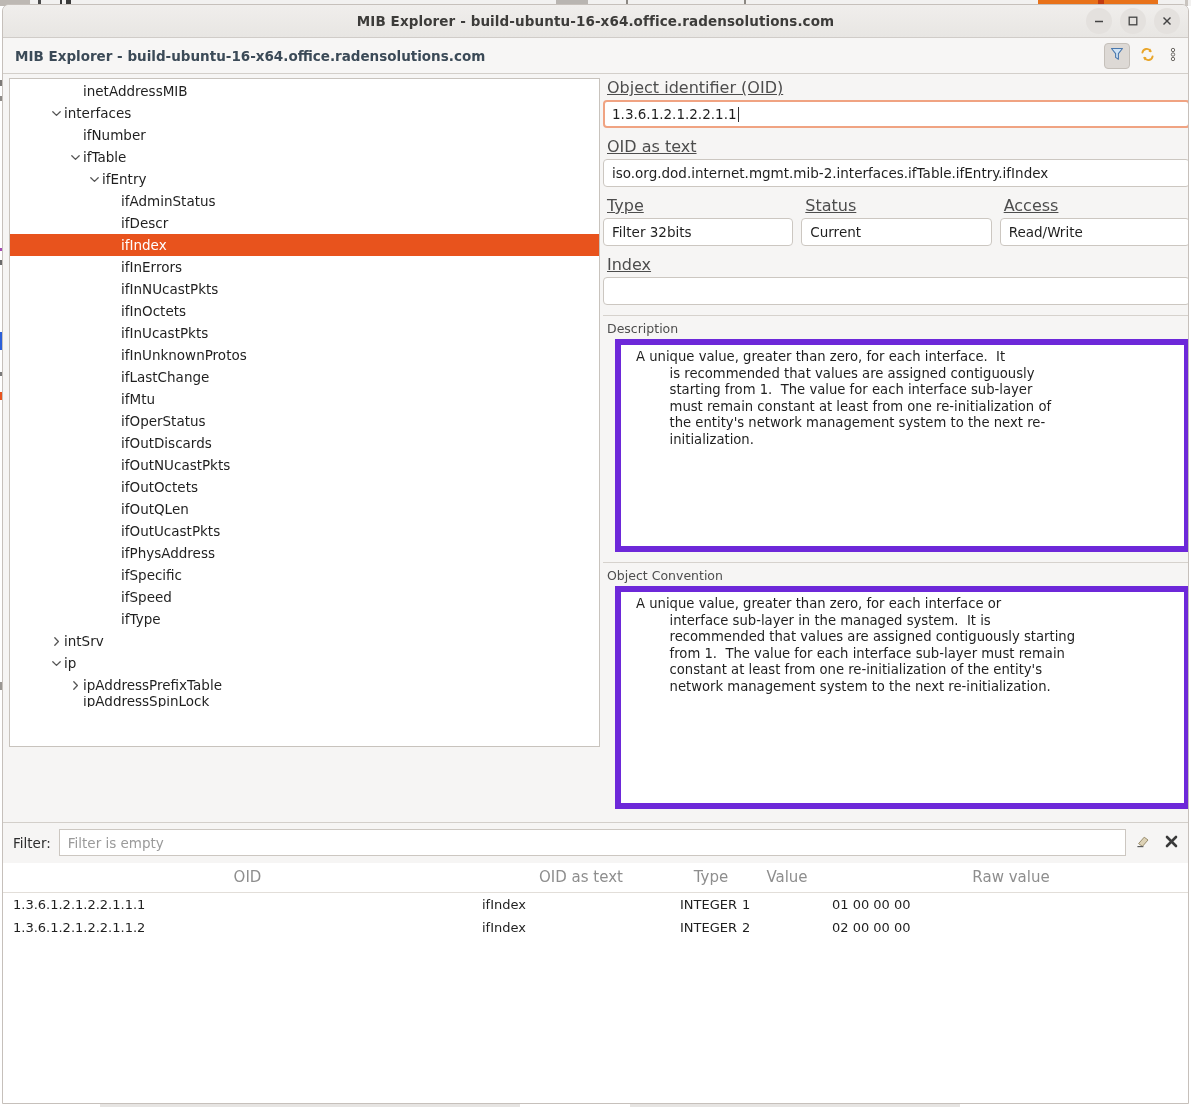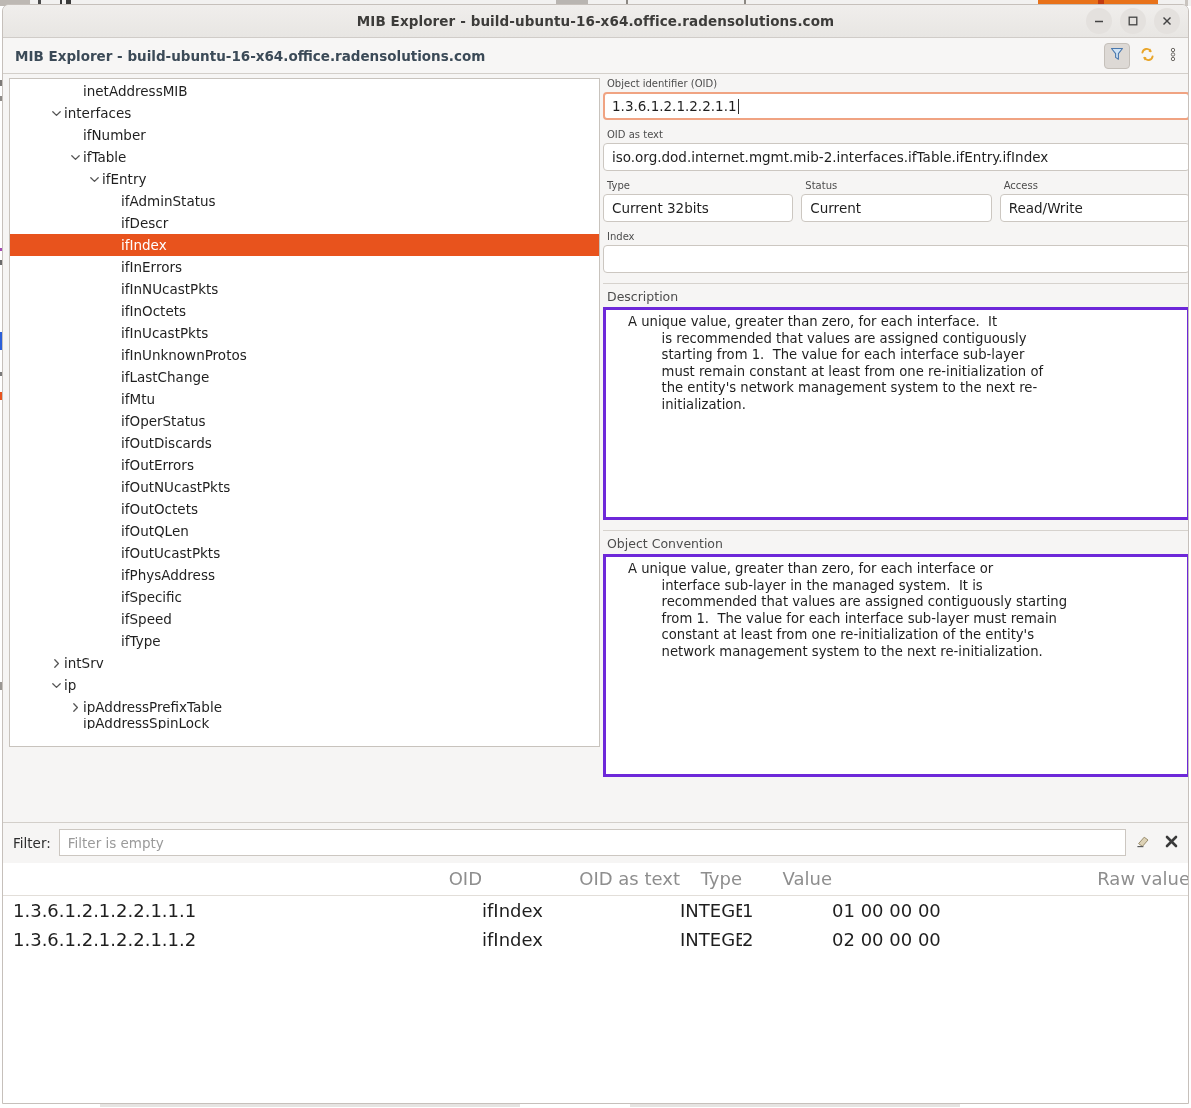--- a/index.html
+++ b/index.html
@@ -120,22 +120,23 @@
   .twist svg { display: block; }
   .tlabel { flex: none; }
   .trow.clip { height: 11px; line-height: 11px; overflow: hidden; }
 
   .pane-detail {
     position: absolute; left: 600px; top: 4px;
     width: 587px; height: 736px;
     box-sizing: border-box;
   }
   .fld-label {
-    font-size: 10px; color: #4d4d4d;
+    font-size: 16px; color: #4d4d4d;
     margin: 0 0 3px 4px;
+    text-decoration: underline;
   }
   .fld {
     height: 28px; box-sizing: border-box;
     background: #ffffff;
     border: 1px solid #ccc7c1;
     border-radius: 4px;
     display: flex; align-items: center;
     padding: 0 8px;
     font-size: 13.5px; color: #1f1f1f;
     overflow: hidden; white-space: nowrap;
@@ -151,27 +152,28 @@
   }
   .row3 { display: flex; gap: 8px; }
   .row3 > div { flex: 1; min-width: 0; }
   .mt { margin-top: 9px; }
   .sec-label {
     font-size: 12.5px; color: #4d4d4d;
     margin: 0 0 3px 4px;
   }
   .textarea {
     background: #ffffff;
-    border: 3px solid #6d28d9;
+    border: 6px solid #6d28d9;
     box-sizing: border-box;
-    padding: 4px 5px 4px 22px;
+    padding: 4px 5px 4px 15px;
     font-size: 13.2px; line-height: 16.6px;
     color: #1f1f1f;
     white-space: pre;
     overflow: hidden;
+    margin-left: 12px;
   }
   .ta-desc { height: 213px; }
   .ta-tc { height: 223px; }
   .sec-divider {
     height: 1px; background: #d6d2cd; margin: 10px 0 0 0;
   }
 
   
   .filterbar {
     position: absolute; left: 0; top: 748px;
@@ -200,27 +202,27 @@
   
   .results {
     position: absolute; left: 0; top: 789px;
     width: 1187px; height: 308px;
     background: #ffffff;
     border-top: 1px solid #ffffff;
     overflow: hidden;
   }
   .rtable { width: 100%; border-collapse: collapse; table-layout: fixed; }
   .rtable th {
-    text-align: right; font-weight: normal;
-    font-size: 18px; color: #8e8e8e;
+    text-align: center; font-weight: normal;
+    font-size: 15px; color: #8e8e8e;
     padding: 4px 0 6px 0;
     border-bottom: 1px solid #e2ded9;
   }
   .rtable td {
-    font-size: 18px; color: #1f1f1f;
+    font-size: 13px; color: #1f1f1f;
     padding: 4px 0 4px 0;
     white-space: nowrap; overflow: hidden;
   }
   .c-oid   { width: 469px; padding-left: 10px !important; }
   .c-text  { width: 198px; }
   .c-type  { width: 62px; }
   .c-val   { width: 90px; }
   .c-raw   { width: auto; }
 </style>
 </head>
@@ -409,25 +411,20 @@
             <span class="tlabel">ifOperStatus</span>
           </div>
           <div class="trow">
             <span style="display: inline-block; flex: 0 0 auto; width: 95px;"></span>
             <span class="twist"></span>
             <span class="tlabel">ifOutDiscards</span>
           </div>
           <div class="trow">
             <span style="display: inline-block; flex: 0 0 auto; width: 95px;"></span>
             <span class="twist"></span>
-            <span class="tlabel">ifOutErrors</span>
-          </div>
-          <div class="trow">
-            <span style="display: inline-block; flex: 0 0 auto; width: 95px;"></span>
-            <span class="twist"></span>
             <span class="tlabel">ifOutNUcastPkts</span>
           </div>
           <div class="trow">
             <span style="display: inline-block; flex: 0 0 auto; width: 95px;"></span>
             <span class="twist"></span>
             <span class="tlabel">ifOutOctets</span>
           </div>
           <div class="trow">
             <span style="display: inline-block; flex: 0 0 auto; width: 95px;"></span>
             <span class="twist"></span>
@@ -503,21 +500,21 @@
 
       <div class="fld-label mt">OID as text</div>
       <div class="fld">
         <span>iso.org.dod.internet.mgmt.mib-2.interfaces.ifTable.ifEntry.ifIndex</span>
       </div>
 
       <div class="mt row3">
         <div>
           <div class="fld-label">Type</div>
           <div class="fld">
-            <span>Current 32bits</span>
+            <span>Filter 32bits</span>
           </div>
         </div>
         <div>
           <div class="fld-label">Status</div>
           <div class="fld">
             <span>Current</span>
           </div>
         </div>
         <div>
           <div class="fld-label">Access</div>

